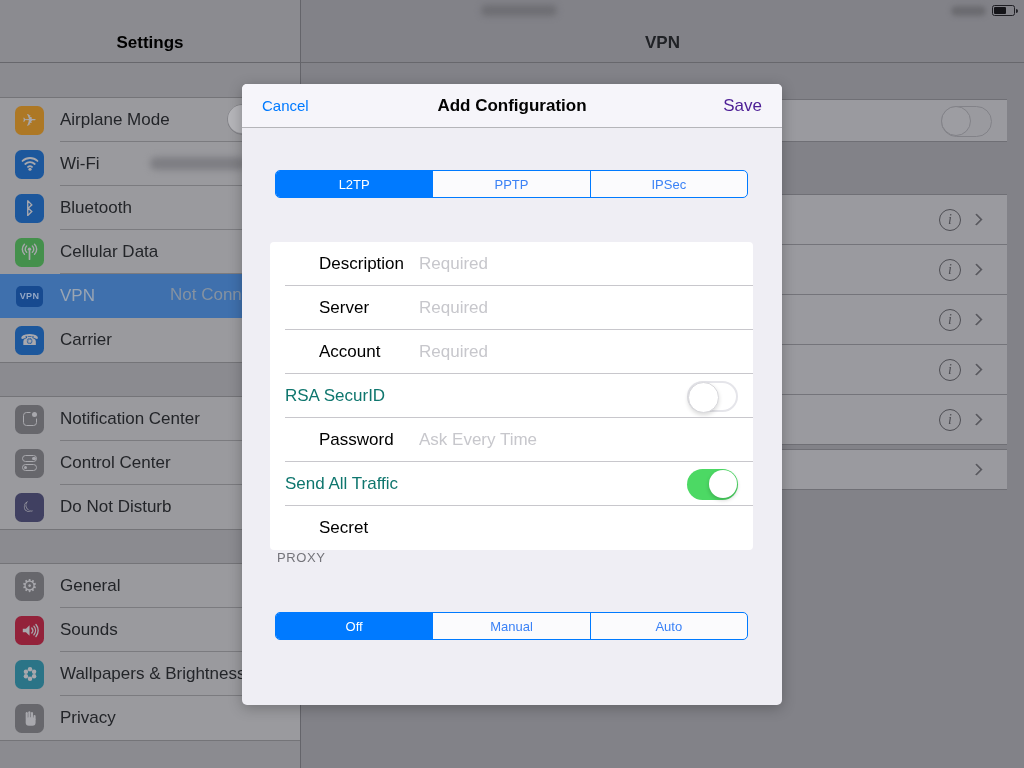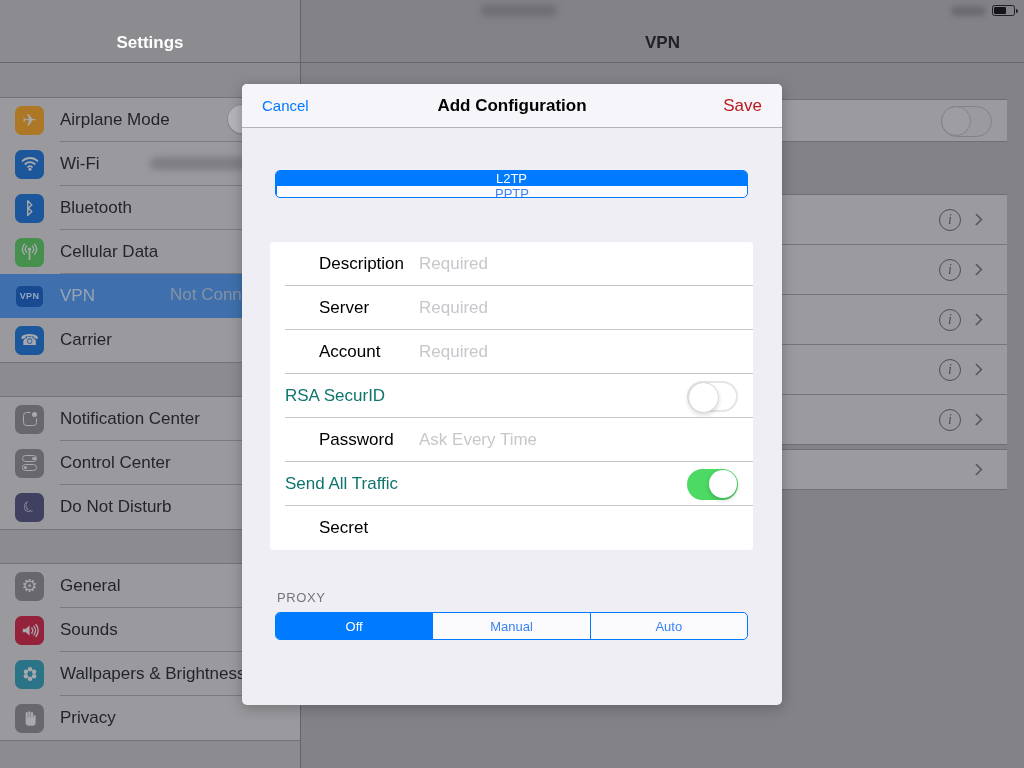--- a/index.html
+++ b/index.html
@@ -13,21 +13,21 @@
   .time-blob { position:absolute; top:5px; left:481px; width:76px; height:11px; background:#6e6e73; border-radius:5px; filter:blur(3px); }
   .batt-blob { position:absolute; top:6px; left:951px; width:35px; height:10px; background:#6b6b70; border-radius:5px; filter:blur(2.5px); }
   .battery { position:absolute; top:5px; left:992px; width:23px; height:11px; border:1px solid #1f1f24; border-radius:2.5px; }
   .battery::before { content:""; position:absolute; left:1px; top:1px; bottom:1px; width:12px; background:#141418; border-radius:1px; }
   .battery::after { content:""; position:absolute; right:-4px; top:2.5px; width:2.5px; height:4px; background:#1f1f24; border-radius:0 2px 2px 0; }
 
   
   .sidebar { position:absolute; left:0; top:0; width:300px; height:768px; background:#8b8b90; }
   .side-border { position:absolute; left:300px; top:0; width:1px; height:768px; background:#64646a; }
   .hdr-line { position:absolute; top:62px; left:0; width:1024px; height:1px; background:#67676c; }
-  .side-title { position:absolute; top:33px; left:0; width:300px; text-align:center; font-size:17px; font-weight:bold; color:#ffffff; }
+  .side-title { position:absolute; top:33px; left:0; width:300px; text-align:center; font-size:17px; font-weight:bold; color:#000000; }
   .rtitle { position:absolute; top:33px; left:301px; width:723px; text-align:center; font-size:17px; font-weight:bold; color:#202226; }
 
   .sgroup { position:absolute; left:0; width:300px; background:#9a9a9e; border-top:1px solid #747478; border-bottom:1px solid #747478; }
   .sg1 { top:97px; } .sg2 { top:396px; } .sg3 { top:563px; }
   .srow { position:relative; height:44px; display:flex; align-items:center; padding-left:15px; }
   .srow:not(:last-child)::after { content:""; position:absolute; left:60px; right:0; bottom:0; height:1px; background:#7b7b7f; }
   .slabel { margin-left:16px; font-size:17px; color:#232529; white-space:nowrap; }
   .icon { width:29px; height:29px; border-radius:6.5px; display:flex; align-items:center; justify-content:center; flex:none; }
   .g { color:#a8a8ad; font-family:"DejaVu Sans",sans-serif; line-height:1; }
   .ic-airplane { background:#ad7825; } .ic-airplane .g { font-size:17px; }
@@ -63,39 +63,39 @@
   .info { position:absolute; right:46px; top:50%; margin-top:-11px; width:22px; height:22px; border:1.5px solid #4e4e54; border-radius:50%; color:#4e4e54; font-family:"Liberation Serif",serif; font-style:italic; font-size:14px; text-align:center; line-height:19px; }
   .chev { position:absolute; right:26px; top:50%; width:9px; height:9px; margin-top:-5px; border-top:2.5px solid #58585e; border-right:2.5px solid #58585e; transform:rotate(45deg); border-radius:1px; }
   .dim-toggle { position:absolute; right:15px; top:6px; width:51px; height:31px; border-radius:16px; border:1.5px solid #828288; }
   .dim-toggle::after { content:""; position:absolute; left:-1px; top:-1px; width:28px; height:28px; border-radius:50%; border:1.5px solid #828288; background:#9d9da2; }
 
   
   .modal { position:absolute; left:242px; top:84px; width:540px; height:621px; background:#efeef4; border-radius:5px; overflow:hidden; box-shadow:0 3px 14px rgba(0,0,0,.25); }
   .mheader { position:relative; height:44px; background:#f6f5fa; border-bottom:1px solid #b5b5b9; display:flex; align-items:center; justify-content:space-between; padding:0 20px; }
   .mtitle { position:absolute; left:0; right:0; text-align:center; font-size:17px; font-weight:bold; color:#030303; pointer-events:none; }
   .cancel { position:relative; z-index:1; background:none; border:none; font-family:inherit; font-size:15px; color:#007aff; cursor:pointer; }
-  .save { position:relative; z-index:1; background:none; border:none; font-family:inherit; font-size:17px; color:#b91c1c; }
+  .save { position:relative; z-index:1; background:none; border:none; font-family:inherit; font-size:17px; color:#4c1d95; }
   .seg { position:absolute; left:33px; width:473px; height:28px; display:flex; border:1px solid #007aff; border-radius:5px; overflow:hidden; background:#fbfbfd; }
-  .seg1 { top:86px;flex-direction:column; } .seg2 { top:528px; }
+  .seg1 { top:86px; } .seg2 { top:528px; }
   .seg button { flex:1; border:none; border-left:1px solid #007aff; background:transparent; color:#3b82f6; font-size:13px; font-family:inherit; cursor:pointer; padding:0; }
   .seg button:first-child { border-left:none; }
   .seg button.on { background:#007aff; color:#fff; }
   .card { position:absolute; top:158px; left:28px; width:483px; background:#fff; border-radius:4px; }
   .frow { position:relative; height:44px; display:flex; align-items:center; padding-left:15px; }
   .frow:not(:last-child)::after { content:""; position:absolute; left:15px; right:0; bottom:0; height:1px; background:#c8c7cc; }
   .flabel { font-size:17px; color:#000; width:100px; flex:none;margin-left:34px; }
   .flabel-n { font-size:17px; color:#0f766e; }
   .fin { flex:1; border:none; background:transparent; font-size:17px; font-family:inherit; color:#000; outline:none; padding:0 10px 0 0; }
   .fin::placeholder { color:#c7c7cc; opacity:1; }
   .tog { position:absolute; right:15px; top:6.5px; width:51px; height:31px; border-radius:16px; cursor:pointer; }
   .tog-off { background:#fff; border:2px solid #e5e5ea; }
   .tog-off::after { content:""; position:absolute; left:-1px; top:-1px; width:29px; height:29px; border-radius:50%; background:#fff; border:1px solid #d8d8dc; box-shadow:0 2px 4px rgba(0,0,0,.15); }
   .tog-on { background:#4cd964; }
   .tog-on::after { content:""; position:absolute; right:1.5px; top:1.5px; width:28px; height:28px; border-radius:50%; background:#fff; box-shadow:0 2px 4px rgba(0,0,0,.2); }
-  .proxy-label { position:absolute; top:506px; left:35px; font-size:13px; color:#74747a; letter-spacing:.6px; }
+  .proxy-label { position:absolute; top:466px; left:35px; font-size:13px; color:#74747a; letter-spacing:.6px; }
 </style>
 </head>
 <body>
 
 <div class="dots">•••••</div>
 <div class="carrier-blob"></div>
 <svg class="sb-wifi" width="17" height="13" viewBox="0 0 20 16">
   <path d="M1.5 4.5 a12.5 12.5 0 0 1 17 0" fill="none" stroke="#26262b" stroke-width="2" stroke-linecap="round"></path>
   <path d="M4.6 8 a8 8 0 0 1 10.8 0" fill="none" stroke="#26262b" stroke-width="2" stroke-linecap="round"></path>
   <path d="M7.7 11.3 a4 4 0 0 1 4.6 0" fill="none" stroke="#26262b" stroke-width="2" stroke-linecap="round"></path>

